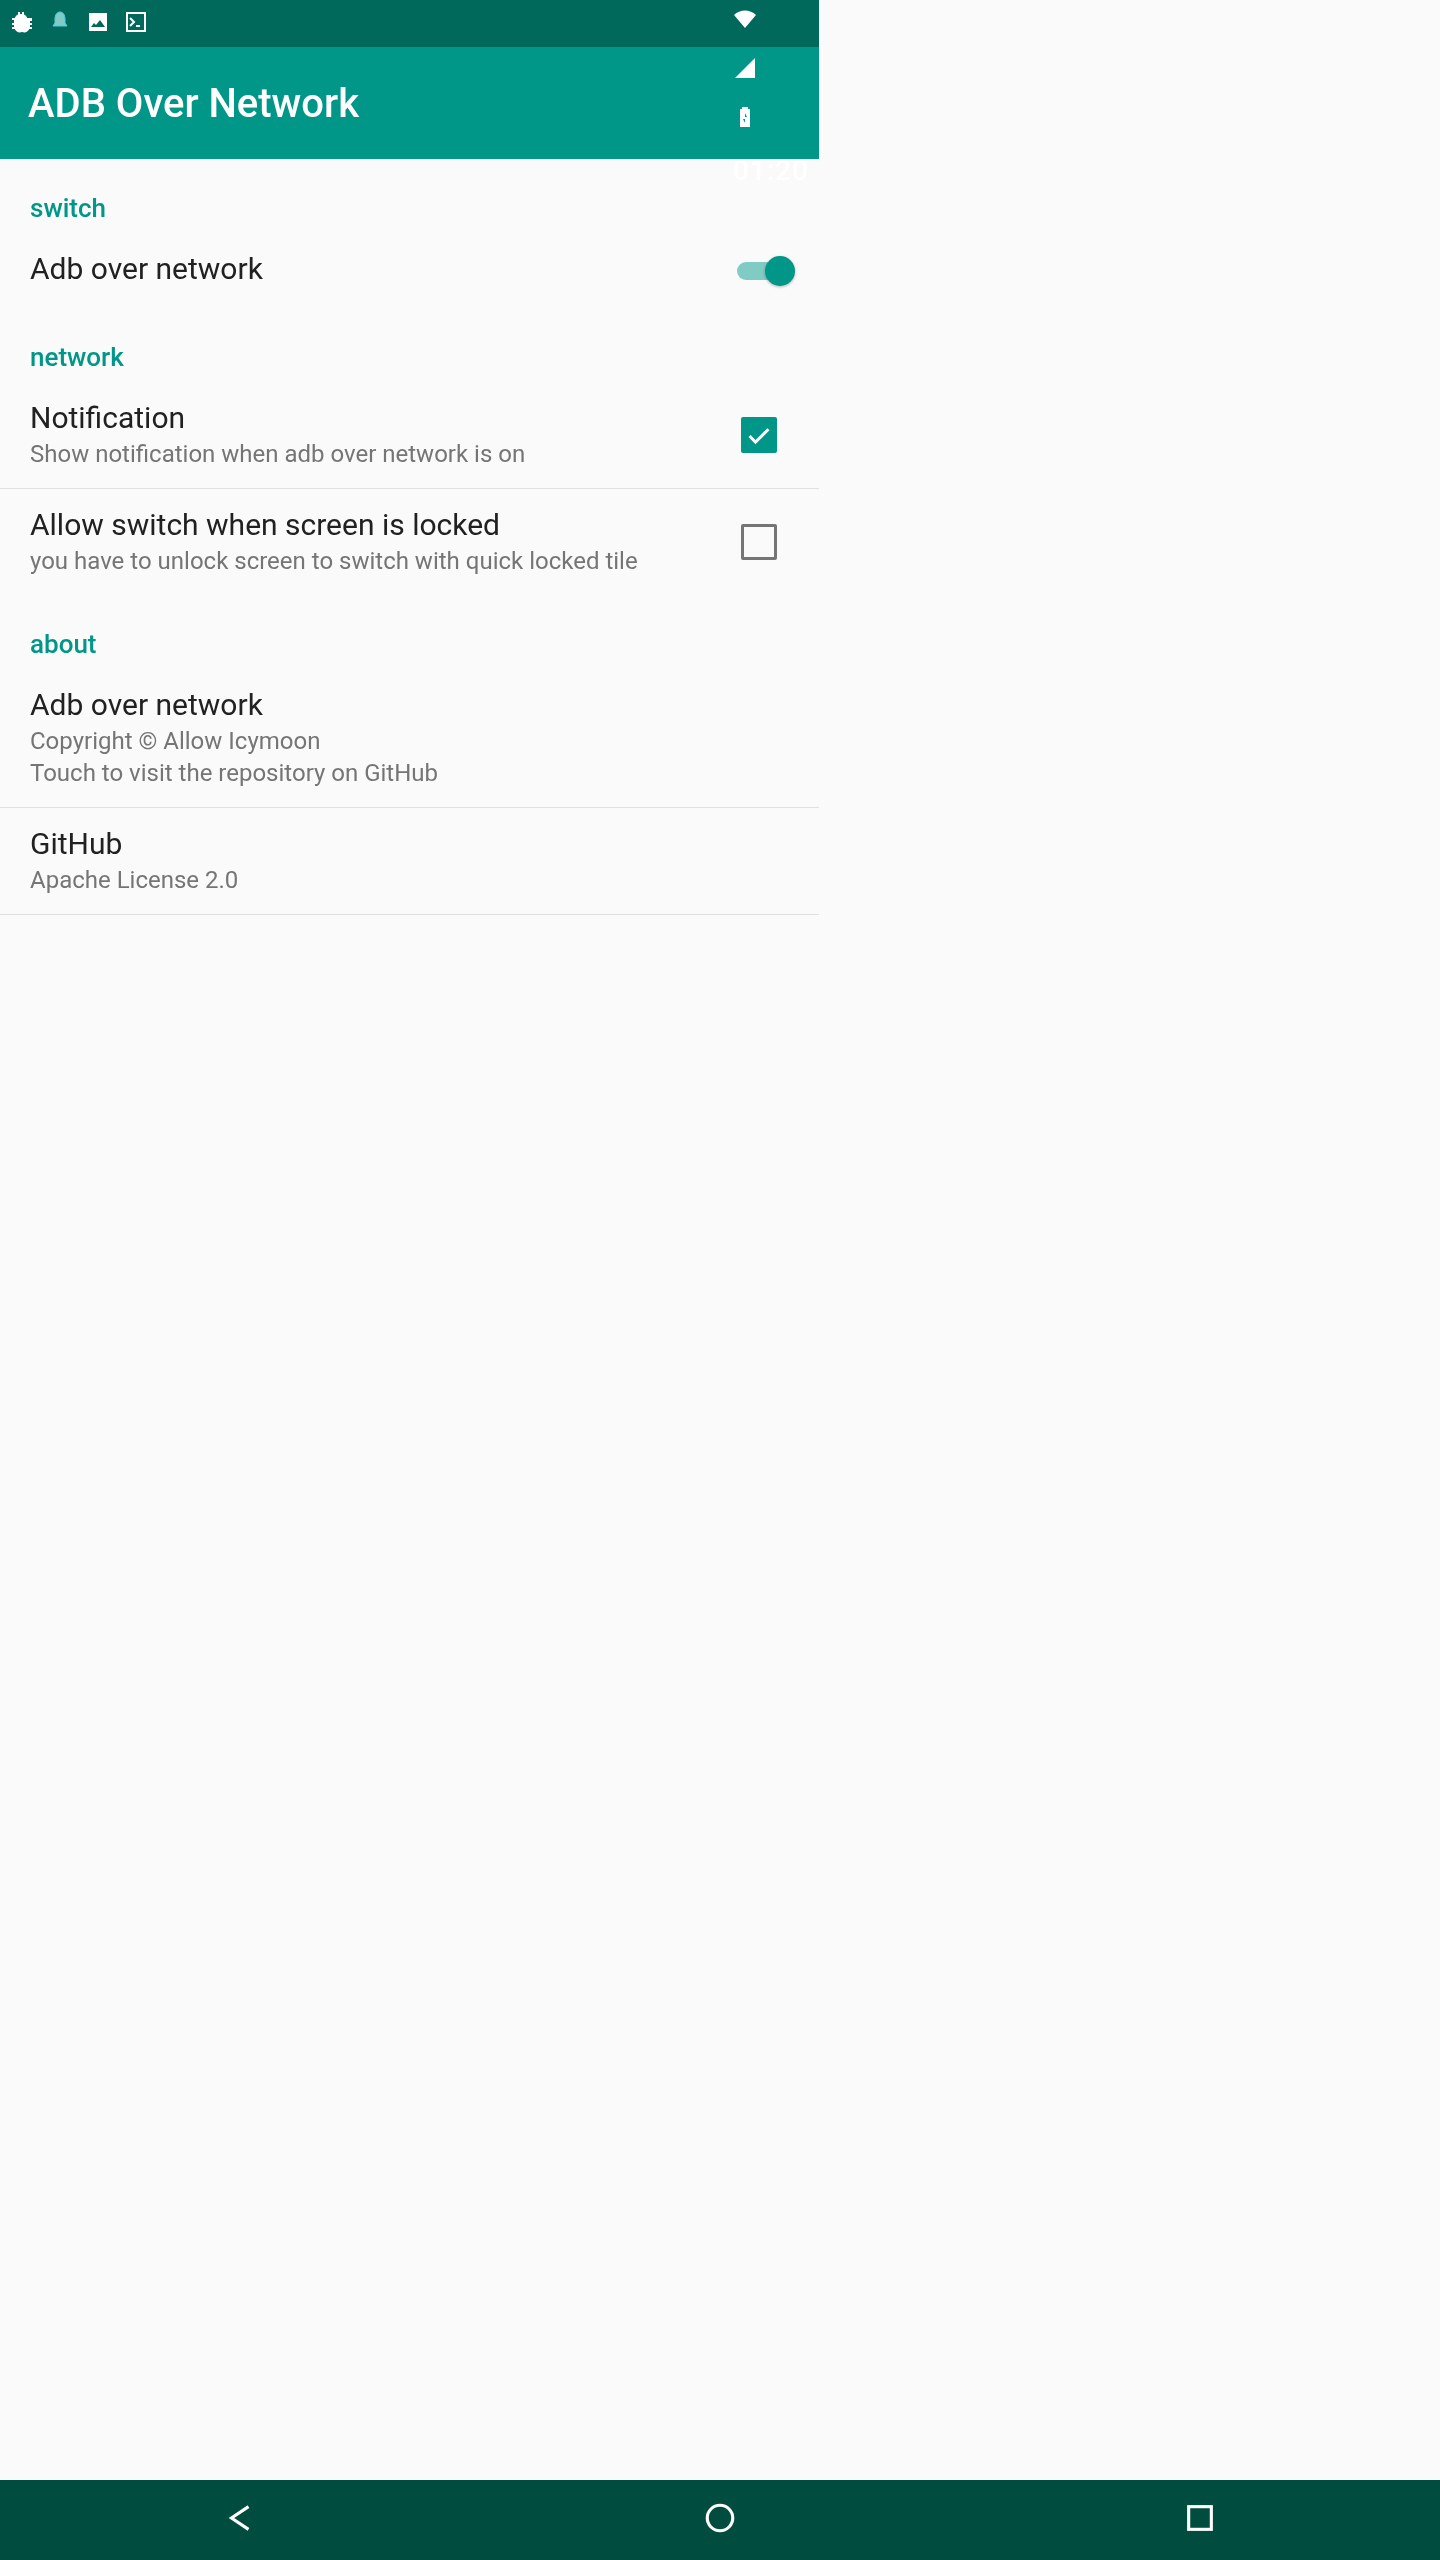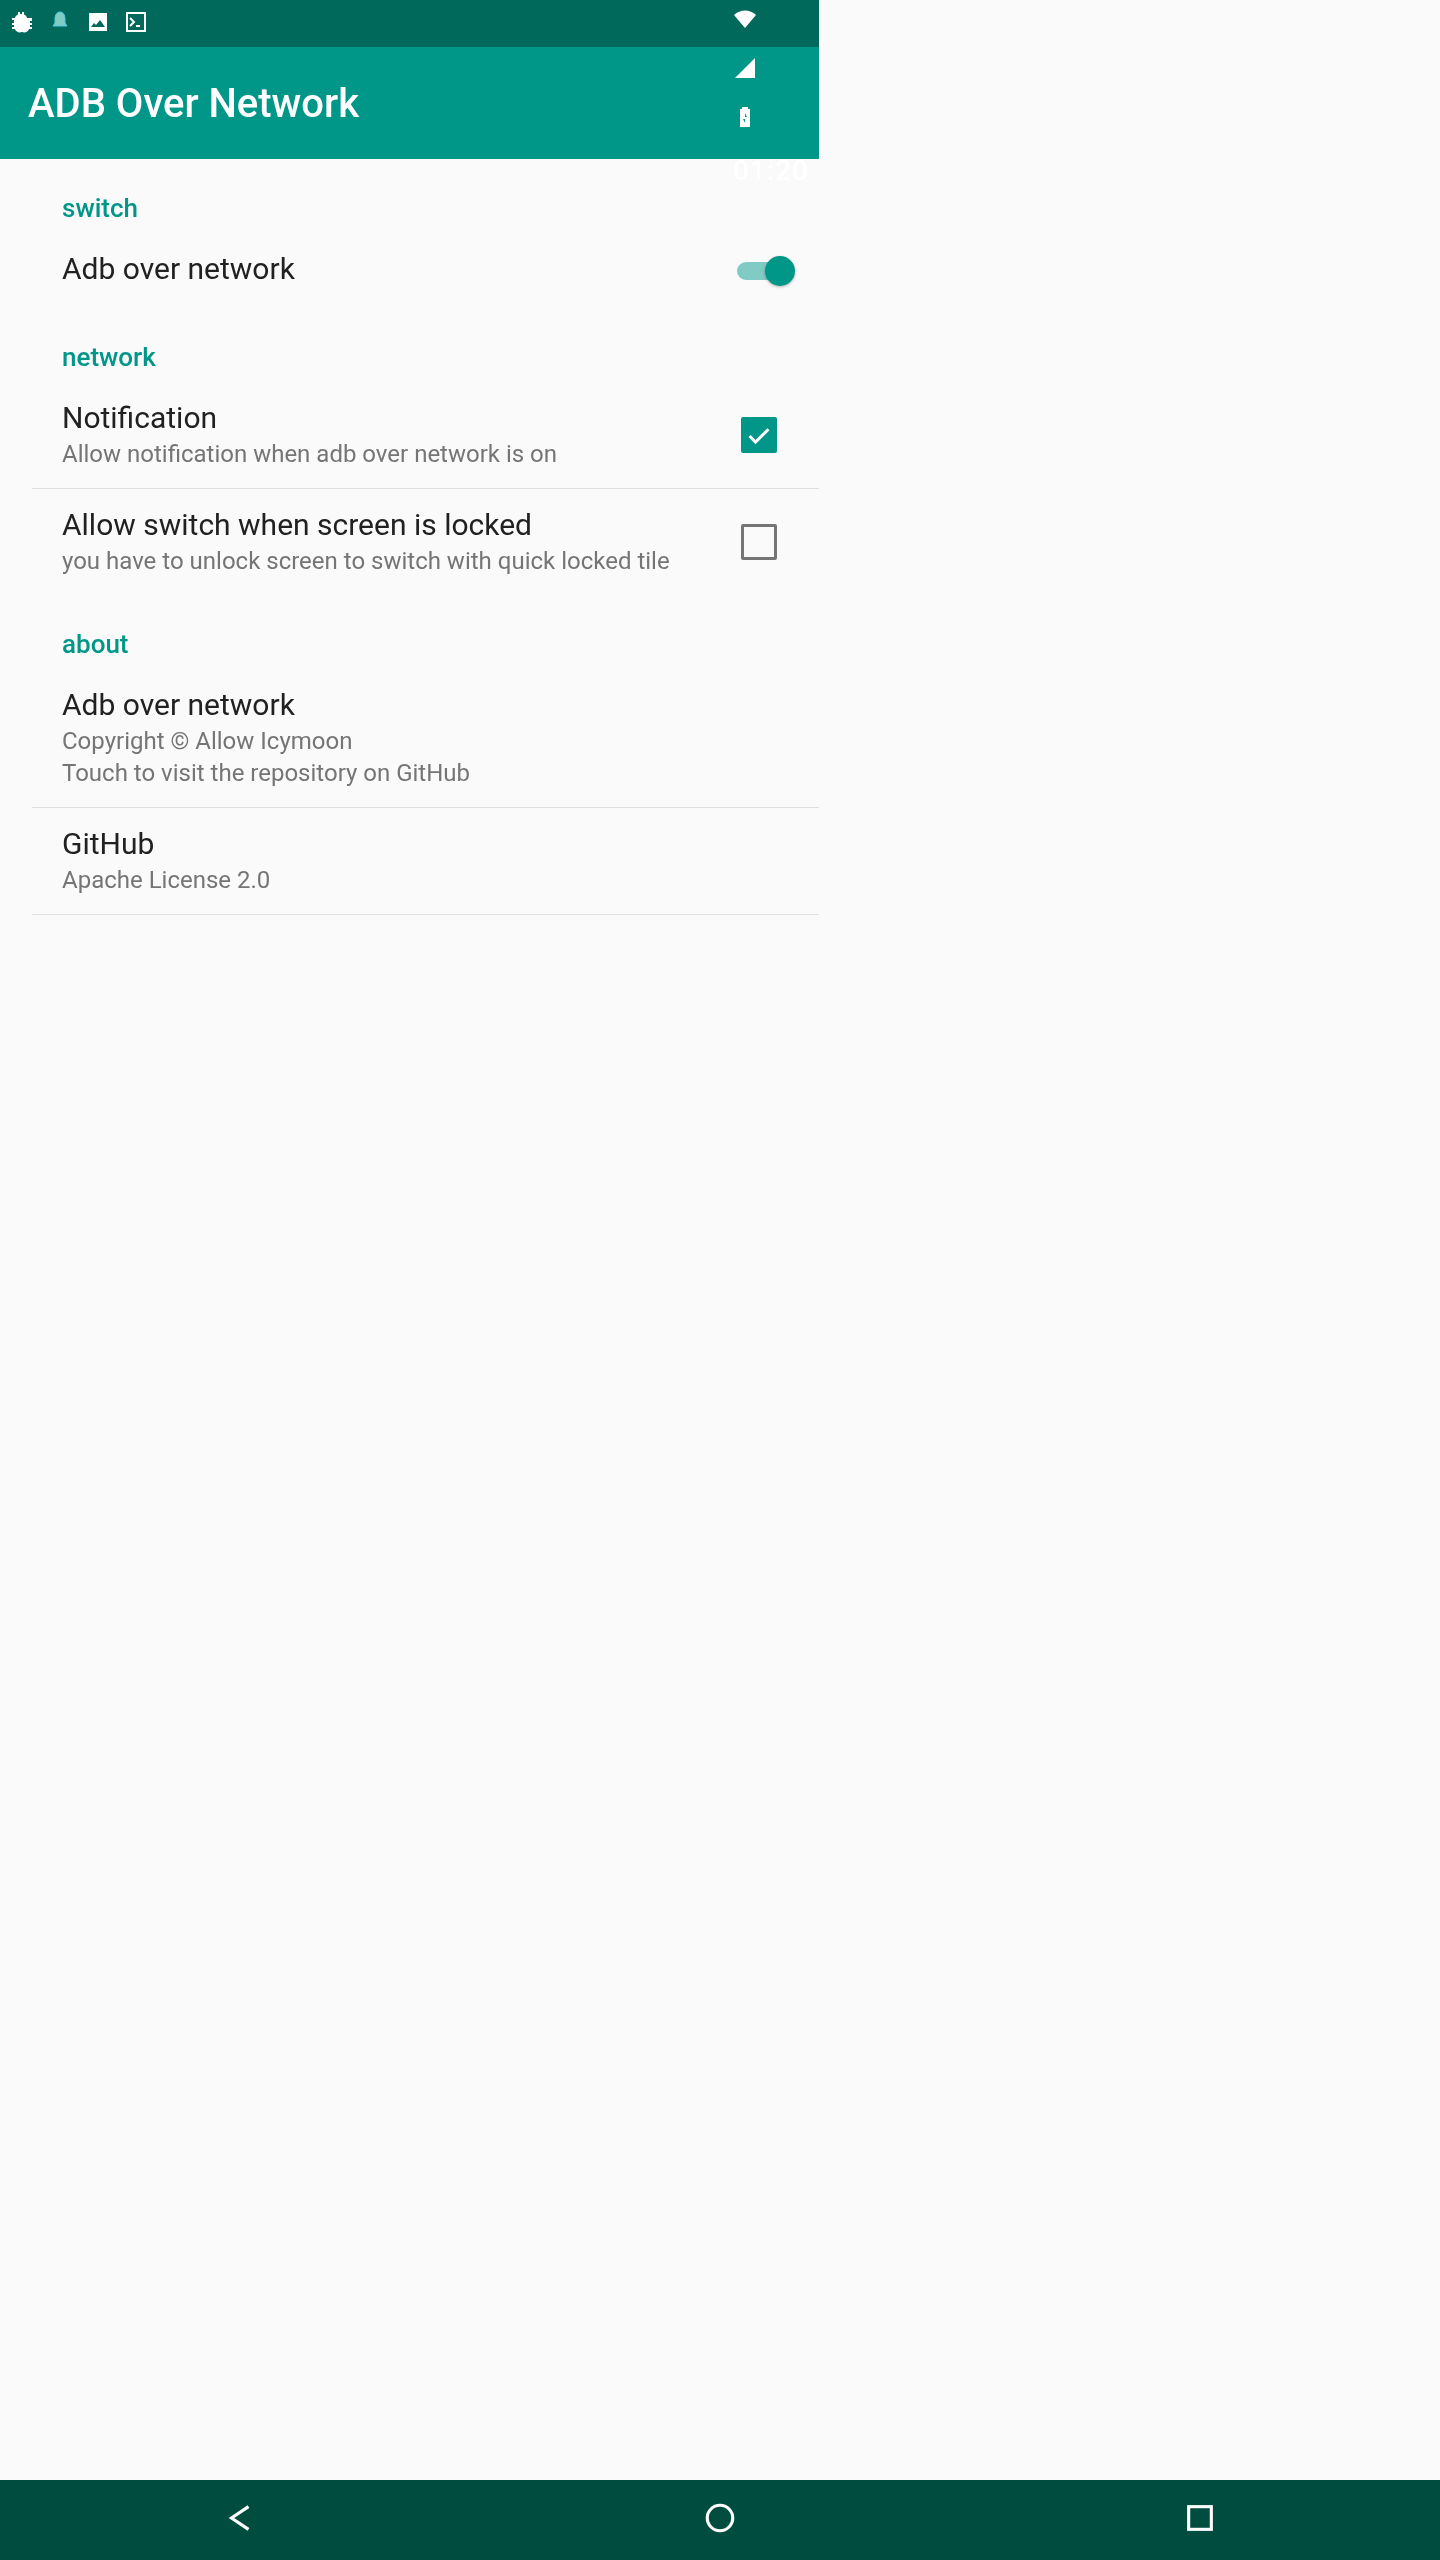--- a/index.html
+++ b/index.html
@@ -23,21 +23,21 @@
   .appbar {
     height: 112px;
     background: #009688;
     color: #fff;
     display: flex;
     align-items: center;
     padding: 0 28px;
   }
   .appbar h1 { font-size: 40px; font-weight: 500; }
 
-  .content { background: #fafafa; padding-left: 32px; }
+  .content { background: #fafafa; }
 
   .section-header {
     color: #009688;
     font-size: 26px;
     font-weight: 500;
     padding: 34px 30px 10px 30px;
   }
 
   .pref {
     display: flex;
@@ -143,21 +143,21 @@
       <div class="track"></div>
         <div class="thumb"></div>
     </div>
   </div>
 
   <div class="section-header">network</div>
 
   <div class="pref">
     <div class="texts">
       <div class="title">Notification</div>
-      <div class="summary">Allow notification when adb over network is on</div>
+      <div class="summary">Show notification when adb over network is on</div>
     </div>
     <div class="checkbox checked">
       <svg viewBox="0 0 24 24">
           <path d="M9 16.2l-4.2-4.2L3 13.8 9 20 21 8l-1.8-1.8z"></path>
         </svg>
     </div>
   </div>
 
   <div class="divider"></div>
 

